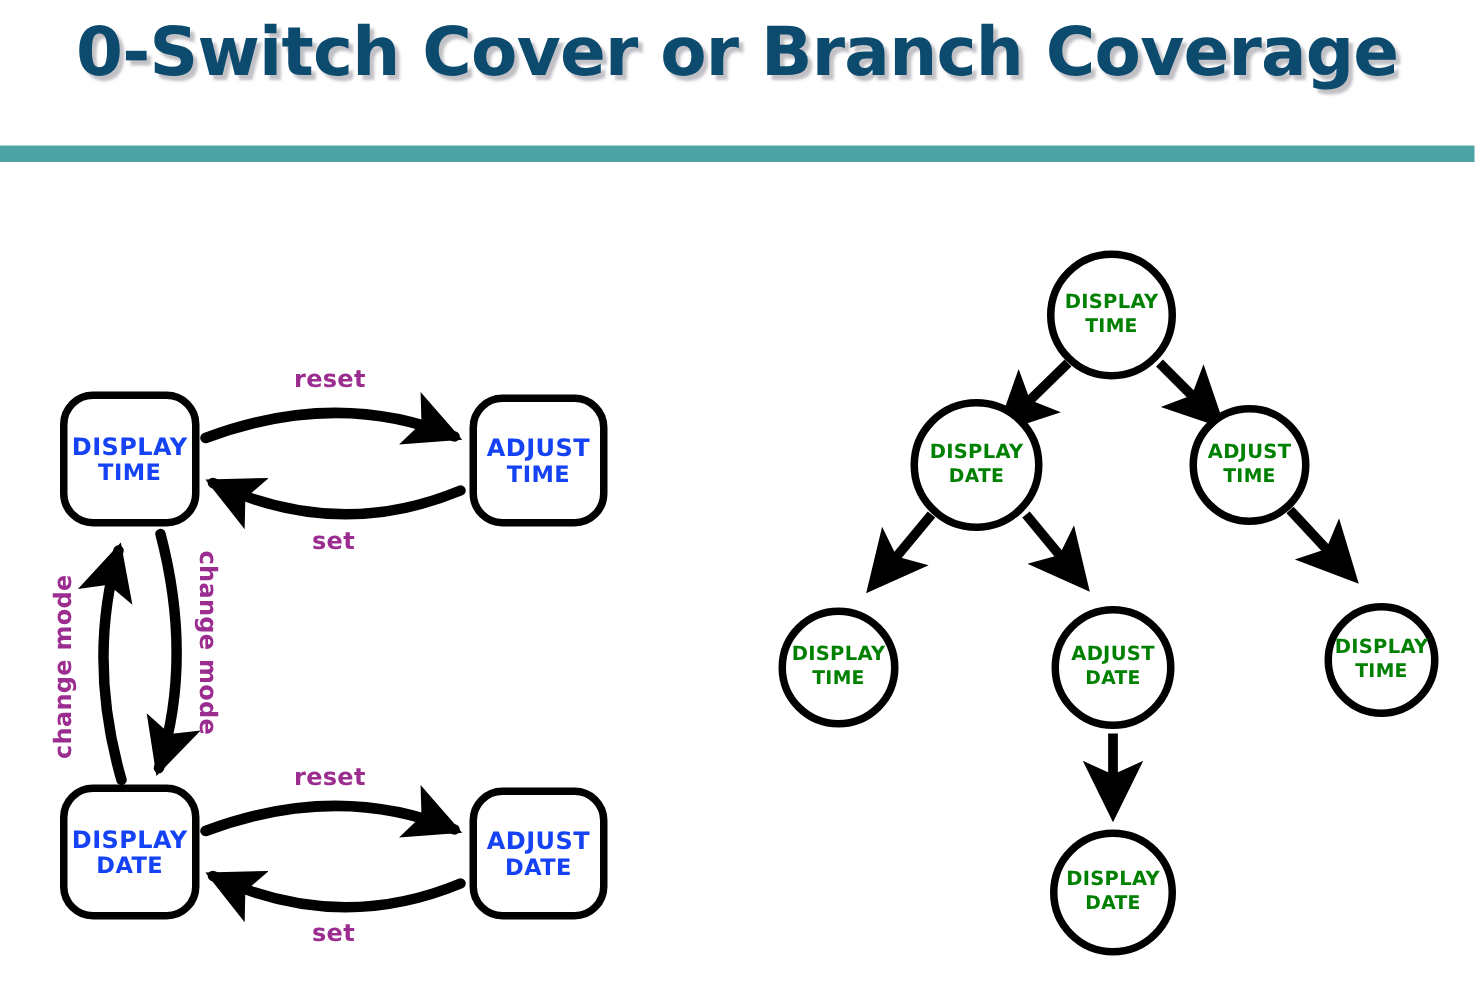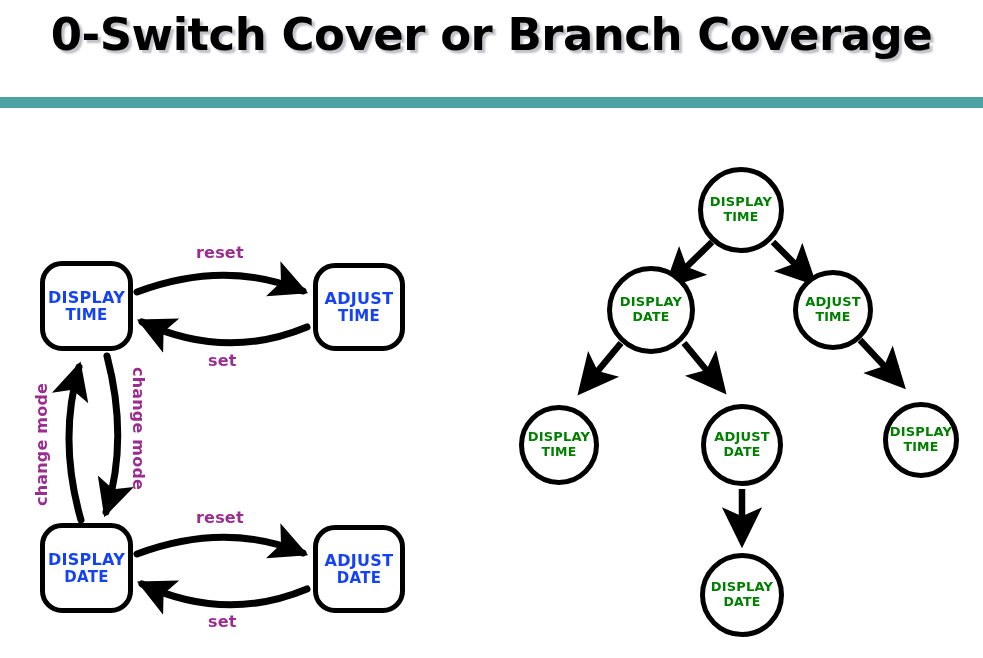--- a/index.html
+++ b/index.html
@@ -19,21 +19,21 @@
   #slide-title {
     position: absolute;
     left: 0;
     top: 8px;
     width: 983px;
     text-align: center;
     font-family: "DejaVu Sans", "Liberation Sans", sans-serif;
     font-weight: bold;
     font-size: 45px;
     letter-spacing: -0.5px;
-    color: #000000;
+    color: #0c4a6e;
     text-shadow: 3px 3px 2px rgba(140,140,150,0.55);
     white-space: nowrap;
   }
 
   
   #title-divider {
     position: absolute;
     left: 0;
     top: 97px;
     width: 983px;

